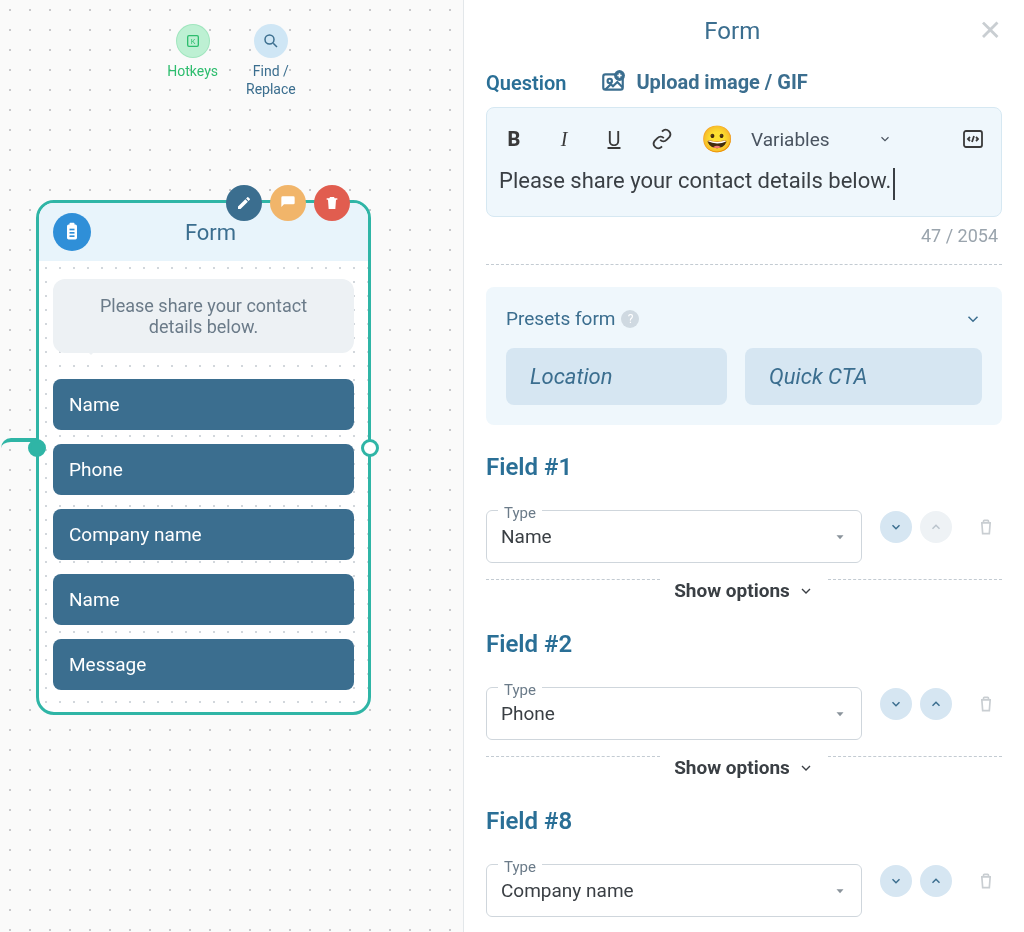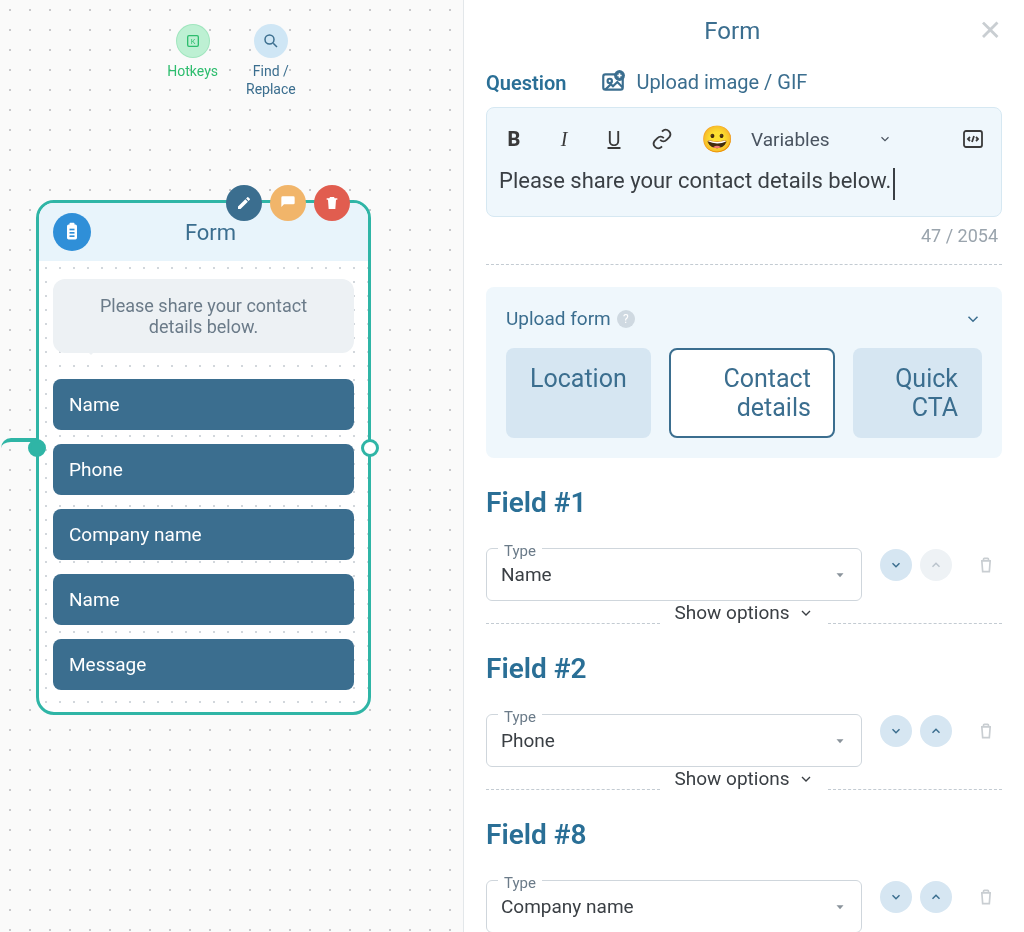--- a/index.html
+++ b/index.html
@@ -100,21 +100,21 @@
   }
   .panel-header{
     display:flex; align-items:center; padding:14px 22px;
   }
   .panel-title{ flex:1; text-align:center; color:#3b6e8f; font-size:24px;}
   .close-x{ color:#c9ced2; font-size:28px; cursor:pointer;}
 
   .panel-scroll{ flex:1; overflow-y:auto; padding:0 22px 20px;}
   .tabs{ display:flex; gap:34px; align-items:flex-end; margin:8px 0 12px;}
   .tab{ color:#2a6f96; font-size:20px; font-weight:600; cursor:pointer;}
-  .tab.upload{ color:#3b6e8f; font-weight:400; display:flex; gap:10px; align-items:center;}
+  .tab.upload{ color:#3b6e8f; font-weight:700; display:flex; gap:10px; align-items:center;}
   .tab.upload .ico{ color:#3b6e8f; }
 
   .editor{
     border:1px solid #d6e8f2; background:#eff7fc; border-radius:8px;
     padding:10px 12px 16px;
   }
   .editor-toolbar{ display:flex; gap:24px; align-items:center; font-size:20px; color:#3a3a3a; padding:6px 2px 14px;}
   .editor-toolbar .et{ cursor:pointer; width:26px; text-align:center; }
   .et.bold{font-weight:800;}
   .et.italic{font-style:italic; font-family:serif;}
@@ -129,41 +129,42 @@
 
   .presets{
     background:#eff7fc; border-radius:8px; padding:20px;
   }
   .presets-head{ display:flex; align-items:center; color:#3b6e8f; font-size:19px; margin-bottom:18px;}
   .presets-head .help{ width:18px;height:18px;border-radius:50%;background:#cfd9e1;color:#fff;font-size:12px;display:inline-flex;align-items:center;justify-content:center;margin-left:6px;}
   .presets-head .chev{ margin-left:auto; color:#3b6e8f; cursor:pointer;}
   .preset-row{ display:flex; gap:18px;}
   .preset-btn{
     flex:1 1 auto; padding:14px 22px; border-radius:8px;
-    background:#d6e6f2; color:#3b6e8f; font-size:25px; cursor:pointer; text-align:right;
+    background:#d6e6f2; color:#3b6e8f; font-size:22px; cursor:pointer; text-align:left;
     border:2px solid transparent;
+    font-style:italic;
   }
   .preset-btn.active{ background:#fff; border-color:#3b6e8f;}
 
   .field-block{ margin-top:28px;}
-  .field-label{ color:#2a6f96; font-size:28px; font-weight:600; margin-bottom:10px;}
+  .field-label{ color:#2a6f96; font-size:24px; font-weight:600; margin-bottom:10px;}
   .type-wrap{ display:flex; align-items:center; gap:18px;}
   .type-group{ flex:1; }
   .type-tag{ color:#6b7b89; font-size:15px; background:#fff; position:relative; left:12px; top:12px; padding:0 6px; display:inline-block;}
   .type-select{
     border:1px solid #cfd6dc; border-radius:6px; padding:14px 14px; font-size:19px; color:#3a3f44;
     display:flex; justify-content:space-between; align-items:center; cursor:pointer;
   }
   .updn{ display:flex; gap:8px;}
   .circle-btn{
     width:32px;height:32px;border-radius:50%;background:#d6e6f2;display:flex;align-items:center;justify-content:center;color:#3b6e8f;cursor:pointer;
   }
   .circle-btn.disabled{ background:#eef2f5; color:#bac4cc; cursor:default;}
   .trash{ color:#c9ced2; font-size:20px; cursor:pointer; padding:0 6px;}
-  .opts-row{ display:flex; align-items:flex-end; }
+  .opts-row{ display:flex; align-items:flex-start; margin-top:16px;font-weight:bold;}
   .opts-row .line{ flex:1; border-top:1px dashed #c3cbd2;}
   .opts-row .txt{ padding:0 14px; color:#3a3f44; font-size:19px; cursor:pointer; display:flex; gap:8px; align-items:center;}
 
   svg{display:block;}
 </style>
 </head>
 <body>
 
 <div class="canvas">
 
@@ -284,31 +285,30 @@
             </svg>
         </span>
       </div>
       <span class="editor-text" contenteditable="true" style="">Please share your contact details below.</span>
     </div>
     <div class="char-count">47 / 2054</div>
     <hr class="dashed-sep">
 
     <div class="presets">
       <div class="presets-head">
-        <span>Upload form</span>
+        <span>Presets form</span>
         <span class="help">?</span>
         <span class="chev">
           <svg width="18" height="18" viewBox="0 0 24 24" fill="none" stroke="currentColor" stroke-width="2">
               <polyline points="6 9 12 15 18 9"></polyline>
             </svg>
         </span>
       </div>
       <div class="preset-row">
         <div class="preset-btn">Location</div>
-        <div class="preset-btn active">Contact details</div>
         <div class="preset-btn">Quick CTA</div>
       </div>
     </div>
 
     <div class="field-block">
       <div class="field-label">Field #1</div>
       <div class="type-wrap">
         <div class="type-group">
           <span class="type-tag">Type</span>
           <div class="type-select">

